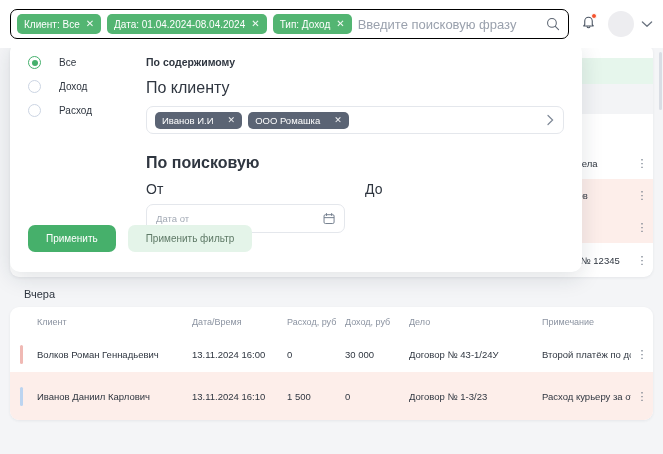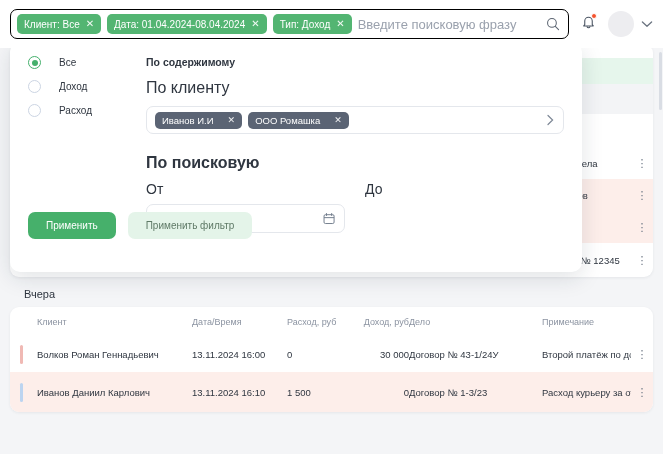--- a/index.html
+++ b/index.html
@@ -82,21 +82,21 @@
   .row.tint-green { background: #e6f6ec; }
   .row.tint-red   { background: #fdeeea; }
   .row.tint-grey  { background: #f3f4f6; }
 
   .c-client { width: 155px; flex: none; }
   .c-client span {
     border-bottom: 1px solid #e7b8b2; padding-bottom: 19px; cursor: pointer;
   }
   .c-date   { width: 95px;  flex: none; }
   .c-exp    { width: 58px;  flex: none; }
-  .c-inc    { width: 64px;  flex: none; text-align: right; }
+  .c-inc    { width: 64px;  flex: none; }
   .c-case   { width: 133px; flex: none; }
   .c-note   { flex: 1; min-width: 0; overflow: hidden; white-space: nowrap; }
   .c-menu   { width: 22px; flex: none; text-align: center; color: #6d7684;
               font-size: 11px; letter-spacing: 0; cursor: pointer; }
 
   .thead { height: 30px; color: #8b93a1; font-size: 9px; }
   .thead .bar { background: transparent; }
   .group-title { font-size: 11px; color: #2f3640; padding: 11px 0 7px 14px; }
 
   
@@ -143,21 +143,21 @@
     height: 29px; border: 1px solid #e4e7ec; border-radius: 7px;
     display: flex; align-items: center; justify-content: space-between;
     padding: 0 9px;
   }
   .dateinput input {
     border: none; outline: none; background: transparent;
     font-size: 9.5px; font-family: inherit; color: #2f3640; width: 100%;
   }
   .dateinput input::placeholder { color: #a3aab5; }
 
-  .actions { position: absolute; left: 18px; bottom: 33px; display: flex; gap: 12px; align-items: flex-end; }
+  .actions { position: absolute; left: 18px; bottom: 20px; display: flex; gap: 12px; align-items: flex-end; }
   .btn {
     height: 27px; border-radius: 7px; border: none;
     font-size: 10px; font-family: inherit; cursor: pointer;
     padding: 0 18px;
   }
   .btn-primary { background: #46b06b; color: #fff; }
   .btn-ghost { background: #e4f4e9; color: #5f7a67; }
 
   .sb { position: absolute; right: 1px; top: 52px; width: 3px; height: 58px;
         border-radius: 2px; background: #d9dde4; z-index: 40; }
@@ -238,21 +238,21 @@
         <div class="bar bar-expense"></div>
         <div class="c-client"><span>Волков Роман Геннадьевич</span></div>
         <div class="c-date">13.11.2024 16:00</div>
         <div class="c-exp">0</div>
         <div class="c-inc">30 000</div>
         <div class="c-case">Договор № 43-1/24У</div>
         <div class="c-note">Второй платёж по договору в рамках дела</div>
         <div class="c-menu">⋮</div>
       </div>
 
-      <div class="row tint-red" style="height:40px">
+      <div class="row tint-red" style="height:48px">
         <div class="bar bar-blue"></div>
         <div class="c-client"><span>Иванов Даниил Карлович</span></div>
         <div class="c-date">13.11.2024 16:10</div>
         <div class="c-exp">1 500</div>
         <div class="c-inc">0</div>
         <div class="c-case">Договор № 1-3/23</div>
         <div class="c-note">Расход курьеру за отправку документов</div>
         <div class="c-menu">⋮</div>
       </div>
     </div>

